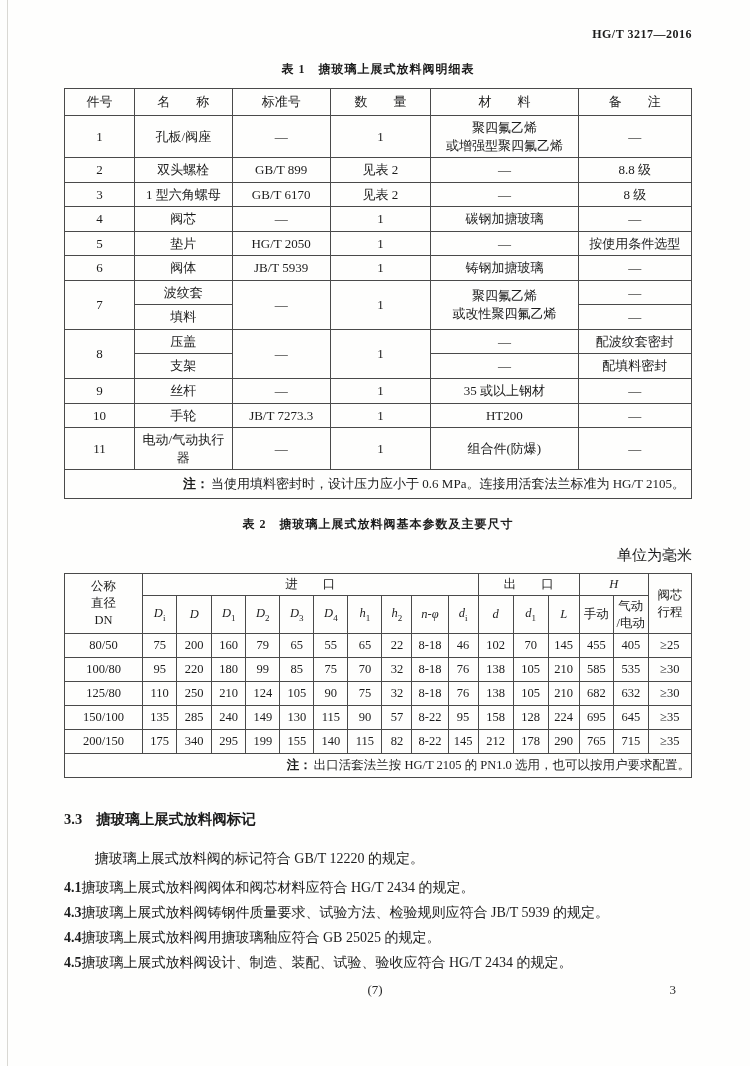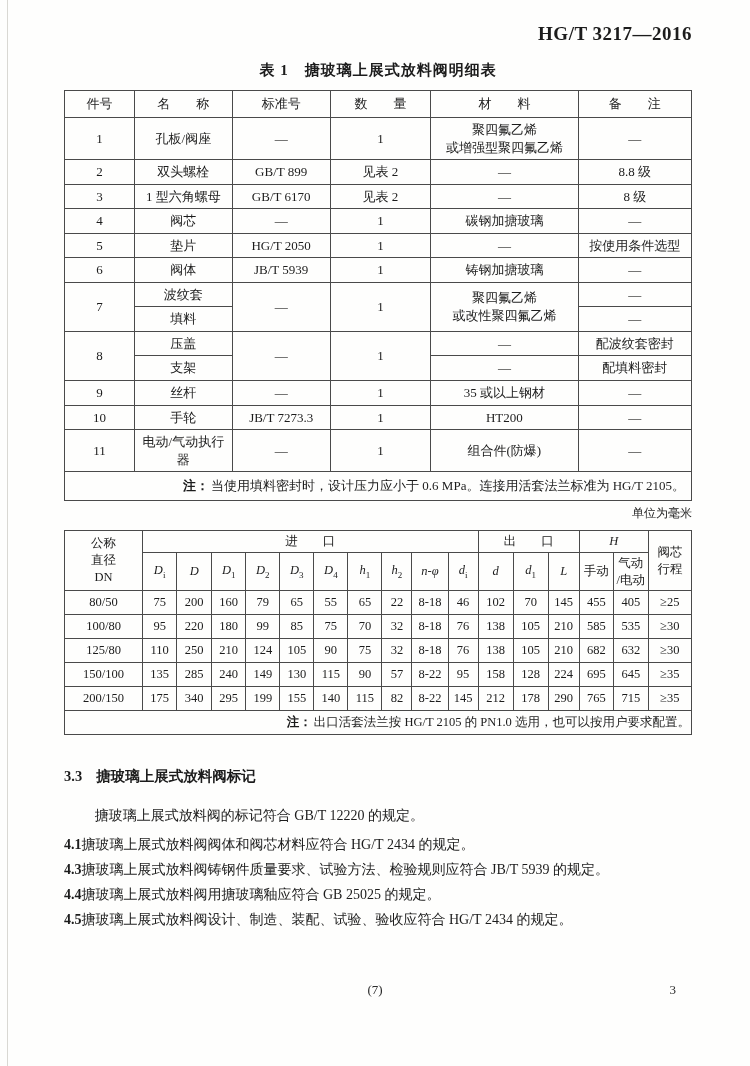--- a/index.html
+++ b/index.html
@@ -17,28 +17,28 @@
   }
   .scan-edge {
     position: absolute;
     left: 7px; top: 0; bottom: 0;
     width: 1px;
     background: #d9d8d3;
   }
   .doc-code {
     text-align: right;
     font-weight: bold;
-    font-size: 19px;
+    font-size: 12px;
     letter-spacing: 0.5px;
     line-height: 20px;
   }
   .t-title {
     text-align: center;
     font-weight: bold;
-    font-size: 15px;
+    font-size: 12px;
     margin-top: 17px;
     letter-spacing: 1px;
   }
   table {
     border-collapse: collapse;
     width: 100%;
     table-layout: fixed;
     border: 1.6px solid #333;
   }
   td {
@@ -56,22 +56,22 @@
   .pre { white-space: pre-line; }
   .note-cell {
     text-align: right;
     padding: 5px 6px 5px 18px;
   }
   .note-cell b { margin-right: 2px; }
   sub { font-size: 9px; }
   i { font-style: italic; font-family: "Liberation Serif", "DejaVu Serif", serif; }
   .unit {
     text-align: right;
-    font-size: 12px;
-    margin-top: 4px;
+    font-size: 15px;
+    margin-top: 13px;
     margin-bottom: 4px;
   }
   .sec-head {
     font-weight: bold;
     font-size: 14.5px;
     margin-top: 32px;
   }
   .sec-head .no { margin-right: 14px; text-align: right; }
   .para {
     font-size: 14px;
@@ -224,20 +224,21 @@
         <td>1</td>
         <td>组合件(防爆)</td>
         <td>—</td>
       </tr>
       <tr>
         <td colspan="6" class="note-cell"><b>注：</b><span>当使用填料密封时，设计压力应小于 0.6 MPa。连接用活套法兰标准为 HG/T 2105。</span></td>
       </tr>
     </tbody>
   </table>
 
+  <div class="t-title">表 2　搪玻璃上展式放料阀基本参数及主要尺寸</div>
   <div class="unit">单位为毫米</div>
 
   <table class="t2">
     <colgroup>
       <col style="width:78px">
       <col style="width:34px">
         <col style="width:35px">
         <col style="width:34px">
         <col style="width:34px">
         <col style="width:34px">

